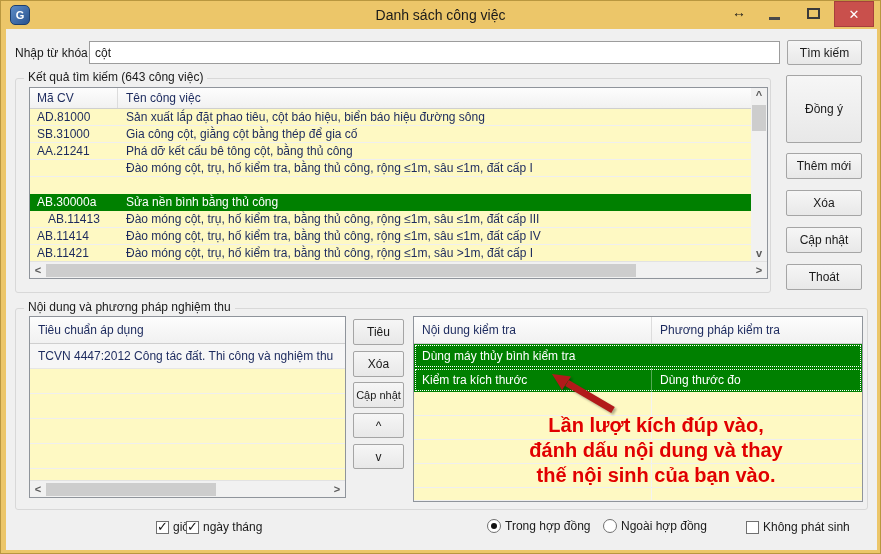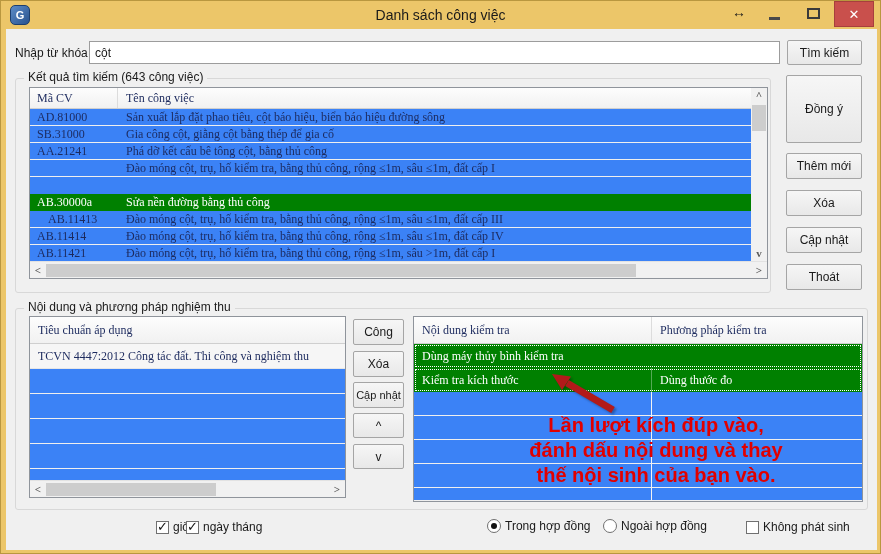--- a/index.html
+++ b/index.html
@@ -23,21 +23,21 @@
   .client { position: absolute; left: 5px; top: 28px; width: 871px; height: 521px; background: #f0f0f0; }
 
   .lbl { position: absolute; color: #1a1a1a; }
   .txtbox { position: absolute; background: #fff; border: 1px solid #9c9c9c; font-size: 12px; padding: 2px 5px;
     font-family: "Liberation Sans", sans-serif; color: #1a1a1a; }
   .btn { position: absolute; background: linear-gradient(#f6f6f6, #e8e8e8); border: 1px solid #a5a5a5; border-radius: 2px;
     display: flex; align-items: center; justify-content: center; font-size: 12px; color: #1a1a1a; cursor: default; }
   .gbox { position: absolute; border: 1px solid #d8d8d8; border-radius: 3px; }
   .gbox-label { position: absolute; top: -9px; left: 8px; background: #f0f0f0; padding: 0 4px; font-size: 12px; color: #1a1a1a; white-space: nowrap; }
 
-  .grid { position: absolute; background: #3b82f6; border: 1px solid #8f949b; overflow: hidden; font-family: Liberation Serif, serif; }
+  .grid { position: absolute; background: #fef9c3; border: 1px solid #8f949b; overflow: hidden; }
   .ghead { position: absolute; left: 0; top: 0; width: 100%; background: linear-gradient(#fdfdfd,#f1f1f1);
     border-bottom: 1px solid #cfcfcf; display: flex; color: #1c2a5e; }
   .trow { position: absolute; left: 0; display: flex; color: #1c2a5e; white-space: nowrap; overflow: hidden; }
   .sep { border-bottom: 1px solid #efefef; }
   .green { background: #008000; color: #fff; }
   .focus-dotted { outline: 1px dotted #ffffff; outline-offset: -2px; }
 
   .hscroll { position: absolute; background: #f1f1f1; display: flex; align-items: center; }
   .vscroll { position: absolute; background: #f1f1f1; }
   .sarrow { color: #5a5a5a; font-size: 11px; font-weight: bold; width: 16px; text-align: center; line-height: 15px; }
@@ -96,21 +96,21 @@
     <div class="trow sep" style="top:55px; width:721px; height:17px; line-height:17px;">
       <div style="width:88px; padding-left:7px;">AA.21241</div>
       <div style="flex:1; padding-left:8px; overflow:hidden;">Phá dỡ kết cấu bê tông cột, bằng thủ công</div>
     </div>
     <div class="trow sep" style="top:72px; width:721px; height:17px; line-height:17px;">
       <div style="width:88px; padding-left:7px;margin-top:20px;">AB.11411</div>
       <div style="flex:1; padding-left:8px; overflow:hidden;">Đào móng cột, trụ, hố kiểm tra, bằng thủ công, rộng ≤1m, sâu ≤1m, đất cấp I</div>
     </div>
     <div class="trow green" style="top:106px; width:721px; height:17px; line-height:17px;">
       <div style="width:88px; padding-left:7px;">AB.30000a</div>
-      <div style="flex:1; padding-left:8px; overflow:hidden;">Sửa nền đường bằng thủ công</div>
+      <div style="flex:1; padding-left:8px; overflow:hidden;">Sửa nền bình bằng thủ công</div>
     </div>
     <div class="trow sep" style="top:123px; width:721px; height:17px; line-height:17px;">
       <div style="width:88px; padding-left:18px;">AB.11413</div>
       <div style="flex:1; padding-left:8px; overflow:hidden;">Đào móng cột, trụ, hố kiểm tra, bằng thủ công, rộng ≤1m, sâu ≤1m, đất cấp III</div>
     </div>
     <div class="trow sep" style="top:140px; width:721px; height:17px; line-height:17px;">
       <div style="width:88px; padding-left:7px;">AB.11414</div>
       <div style="flex:1; padding-left:8px; overflow:hidden;">Đào móng cột, trụ, hố kiểm tra, bằng thủ công, rộng ≤1m, sâu ≤1m, đất cấp IV</div>
     </div>
     <div class="trow sep" style="top:157px; width:721px; height:17px; line-height:17px;">
@@ -152,21 +152,21 @@
     <div class="trow sep" style="top:77px; width:315px; height:25px;"></div>
     <div class="trow sep" style="top:102px; width:315px; height:25px;"></div>
     <div class="trow sep" style="top:127px; width:315px; height:25px;"></div>
     <div class="hscroll" style="left:0; top:163px; width:315px; height:17px; border-top:1px solid #e2e2e2;">
       <div class="sarrow">&lt;</div>
       <div class="sthumb" style="width:170px; height:13px;"></div>
       <div class="sarrow" style="position:absolute; right:0;">&gt;</div>
     </div>
   </div>
 
-  <div class="btn" style="left:352px; top:318px; width:51px; height:26px;">Công</div>
+  <div class="btn" style="left:352px; top:318px; width:51px; height:26px;">Tiêu</div>
   <div class="btn" style="left:352px; top:350px; width:51px; height:26px;">Xóa</div>
   <div class="btn" style="left:352px; top:381px; width:51px; height:26px; font-size:11px;">Cập nhật</div>
   <div class="btn" style="left:352px; top:412px; width:51px; height:25px;">^</div>
   <div class="btn" style="left:352px; top:443px; width:51px; height:25px;">v</div>
 
   <div class="grid" style="left:412px; top:315px; width:450px; height:186px;">
     <div class="ghead" style="height:27px; line-height:27px;">
       <div style="width:238px; padding-left:8px; border-right:1px solid #dcdcdc;">Nội dung kiểm tra</div>
       <div style="flex:1; padding-left:8px;">Phương pháp kiểm tra</div>
     </div>

